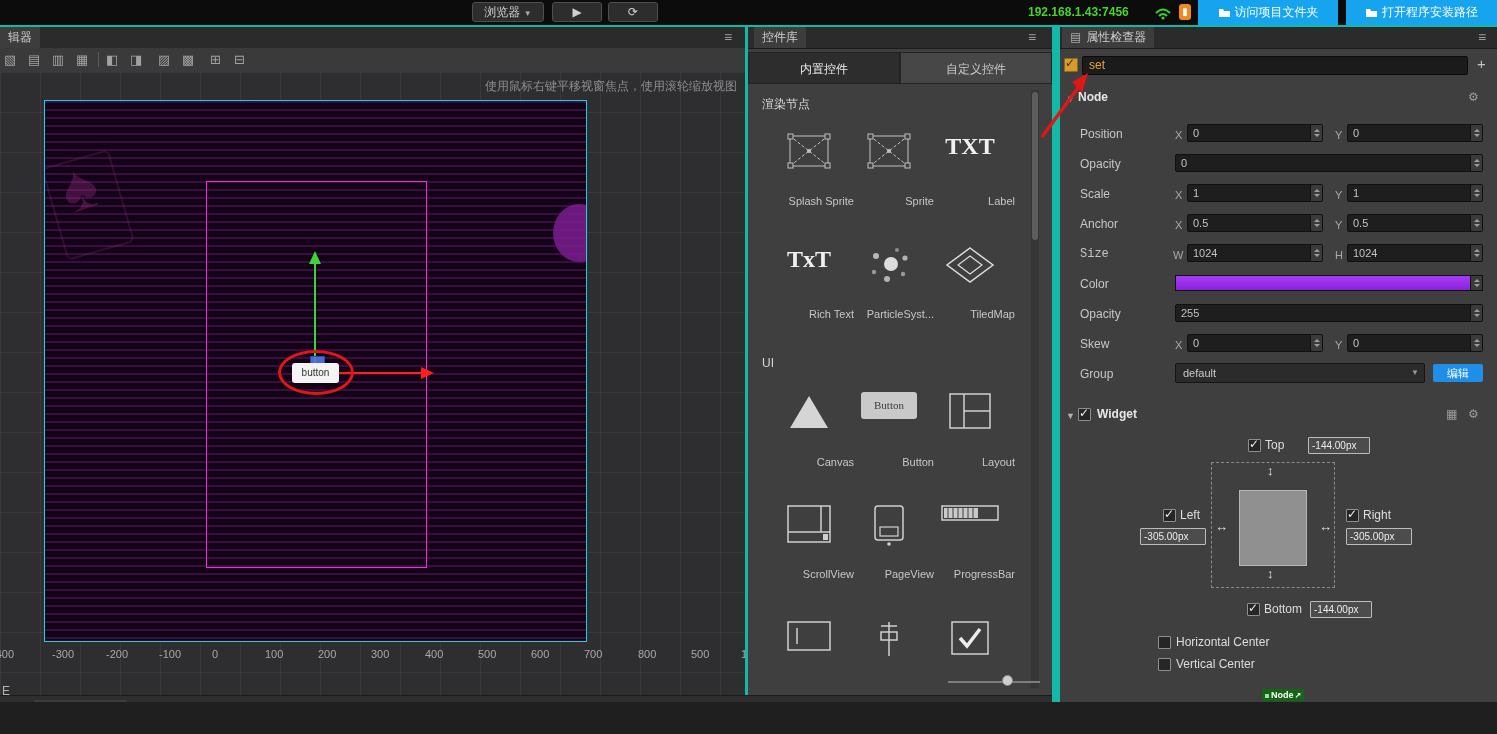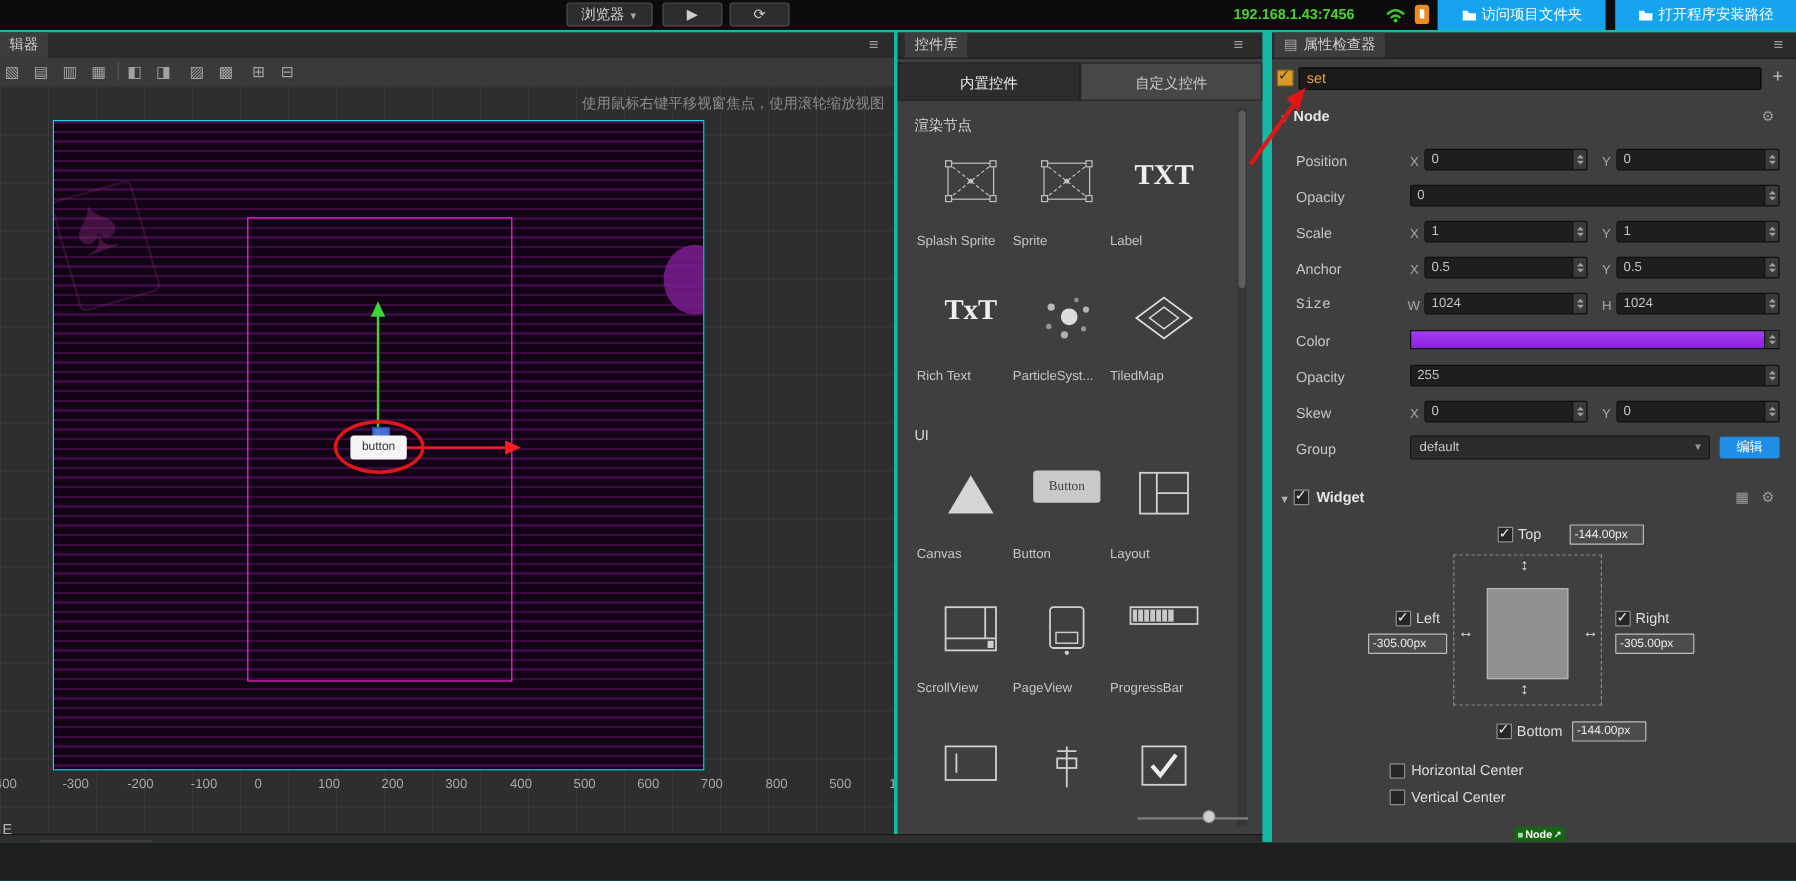--- a/index.html
+++ b/index.html
@@ -49,21 +49,21 @@
   .ttab .ti{color:#a8a8a8;margin-right:5px;font-size:11px;}
   .tlbox{position:absolute;height:16px;background:#1d1d1d;border:1px solid #9a9a9a;box-sizing:border-box;}
   .tllabel{position:absolute;color:#c8c8c8;font-size:11px;line-height:14px;}
   
   .library{position:absolute;left:748px;top:27px;width:304px;height:668px;background:#3f3f3f;overflow:hidden;}
   .libtab{position:absolute;height:32px;box-sizing:border-box;border:1px solid #242424;font-size:12px;text-align:center;line-height:32px;}
   .libtab.act{background:#2d2d2d;color:#ededed;}
   .libtab.inact{background:#474747;color:#c9c9c9;}
   .lsec{position:absolute;color:#d6d6d6;font-size:12px;}
   .lcell{position:absolute;width:76px;height:58px;display:flex;align-items:flex-start;justify-content:center;}
-  .llabel{position:absolute;width:90px;text-align:left;color:#c6c6c6;font-size:11px;white-space:nowrap;overflow:hidden;}
+  .llabel{position:absolute;width:90px;text-align:right;color:#c6c6c6;font-size:11px;white-space:nowrap;overflow:hidden;}
   .serif{font-family:"Liberation Serif","DejaVu Serif",serif;}
   .vsb{position:absolute;left:284px;top:65px;width:6px;height:148px;background:#5d5d5d;border-radius:3px;}
   .vsbtrack{position:absolute;left:283px;top:63px;width:8px;height:598px;background:#363636;}
   .hslider{position:absolute;left:200px;top:654px;width:92px;height:2px;background:#7d7d7d;}
   .hknob{position:absolute;left:254px;top:648px;width:11px;height:11px;border-radius:50%;background:#cfcfcf;border:1px solid #8a8a8a;box-sizing:border-box;}
   
   .inspector{position:absolute;left:1060px;top:27px;width:437px;height:707px;background:#3f3f3f;overflow:hidden;}
   .namefield{position:absolute;left:22px;top:29px;width:386px;height:19px;background:#1b1b1b;border:1px solid #0b0b0b;border-radius:2px;box-sizing:border-box;color:#e8a33c;font-size:12px;line-height:17px;padding:0 6px;}
   .plabel{position:absolute;color:#c6c6c6;font-size:12px;line-height:14px;}
   .axis{position:absolute;color:#a8a8a8;font-size:11px;line-height:14px;}

